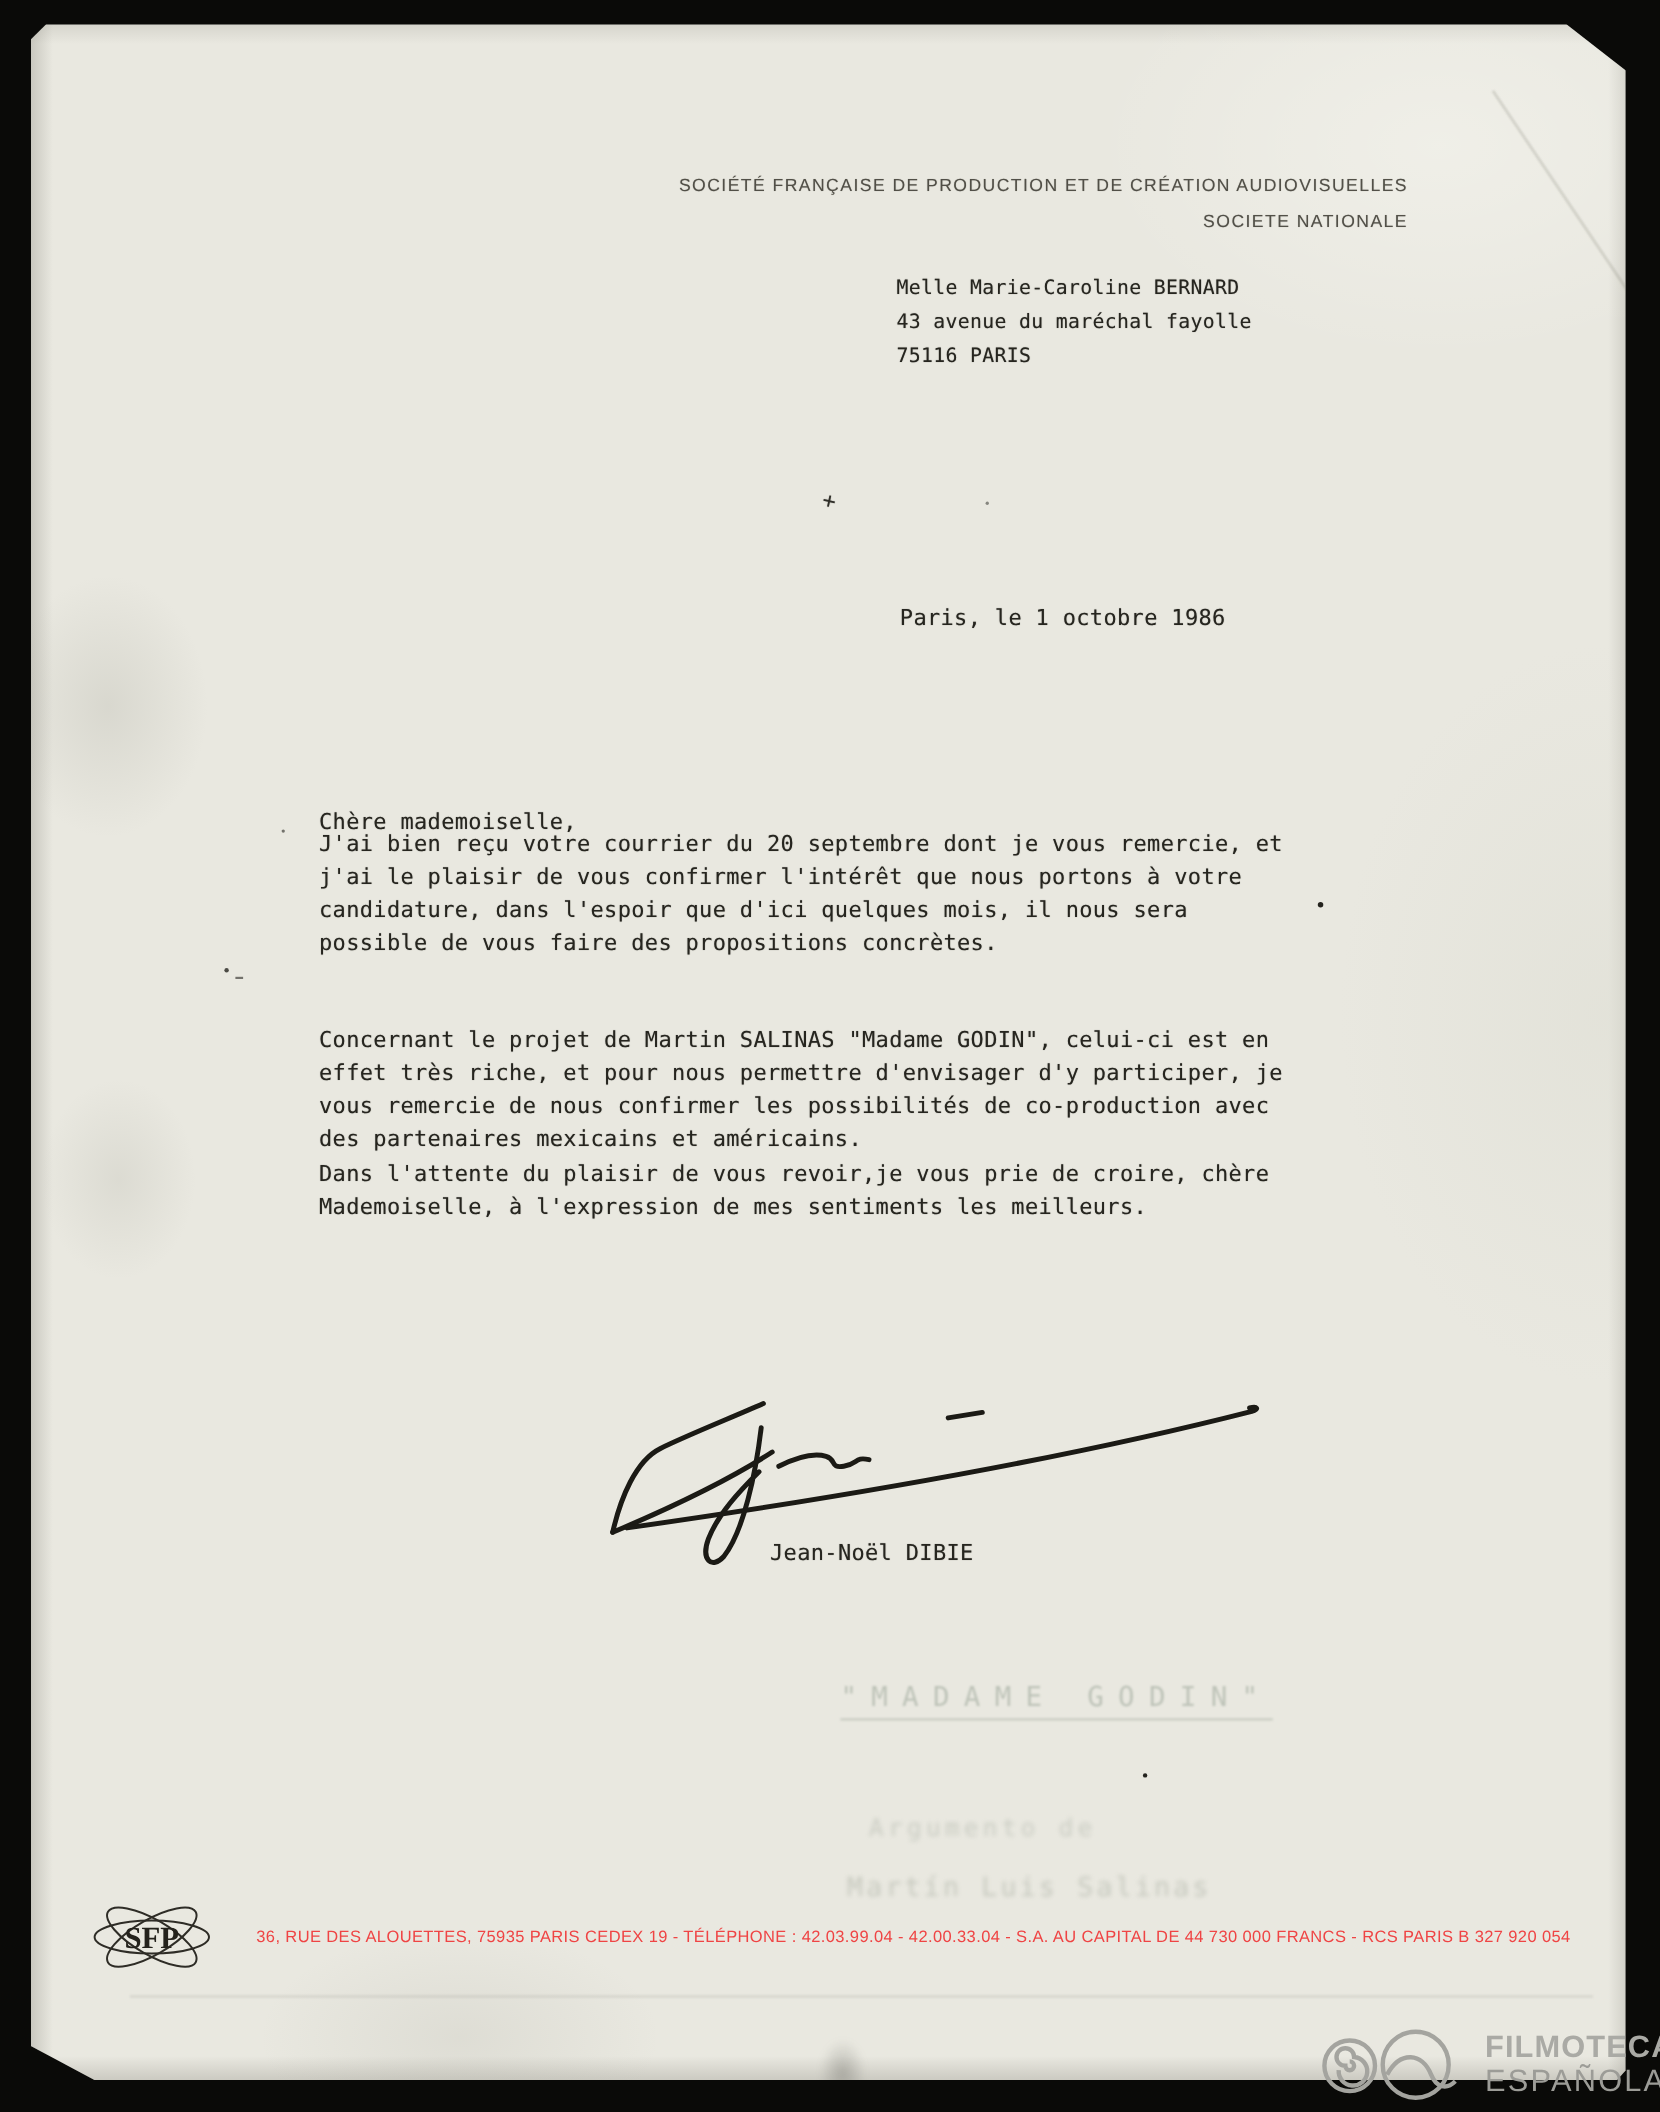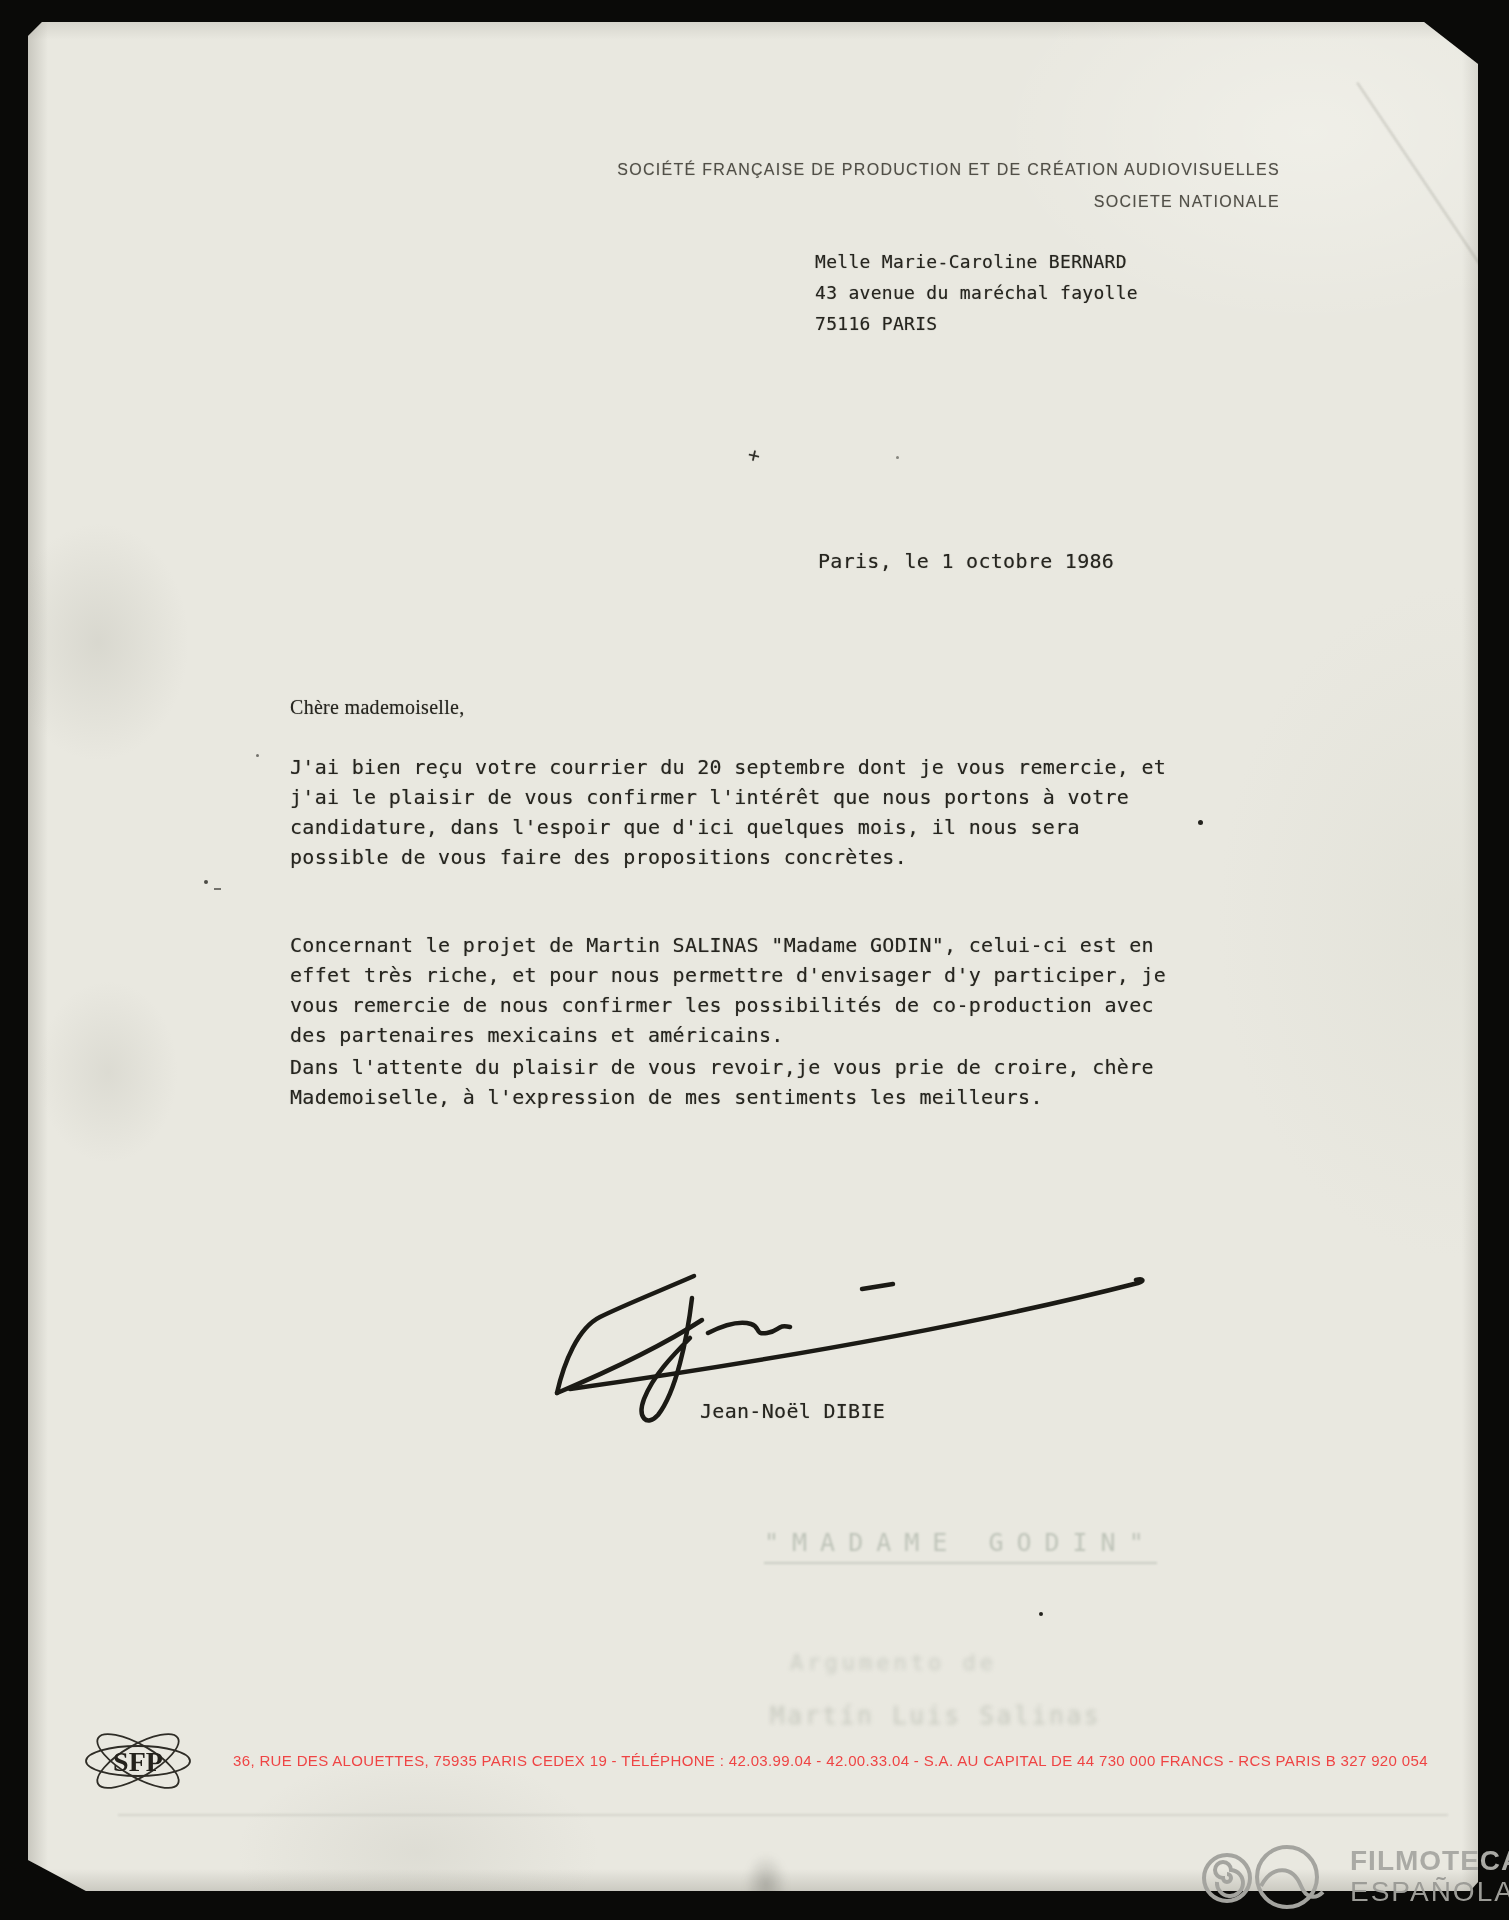--- a/index.html
+++ b/index.html
@@ -25,21 +25,21 @@
   .smudge-bottom{position:absolute;left:708px;top:1822px;width:58px;height:68px;filter:blur(3px);
       background:radial-gradient(28px 40px at 30px 40px, rgba(95,95,88,.35), transparent 75%);}
   
   .tw{position:absolute;font-family:"DejaVu Sans Mono","Liberation Mono",monospace;color:#26251f;
       font-size:20px;line-height:30px;letter-spacing:.3px;white-space:pre-line;
       text-shadow:0 0 1px rgba(38,37,31,.45);}
   .letterhead{position:absolute;left:330px;top:116px;width:950px;text-align:right;color:#45433b;
       font-size:16px;letter-spacing:1.3px;line-height:32px;opacity:.92;text-shadow:0 0 1px rgba(70,68,60,.4);margin-top:38px;}
   .recipient{left:815px;top:246px;font-size:18px;line-height:31px;}
   .dateline{left:818px;top:546px;}
-  .salutation{left:290px;top:692px;font-family:Liberation Serif, serif;}
+  .salutation{left:290px;top:732px;}
   .para1{left:290px;top:752px;}
   .para2{left:290px;top:902px;margin-top:28px;}
   .para3{left:290px;top:1052px;}
   .signer{left:700px;top:1396px;}
   .penmark{left:748px;top:440px;font-size:20px;transform:rotate(12deg);color:#2f2e28;}
   
   .ghost{position:absolute;font-family:"DejaVu Sans Mono","Liberation Mono",monospace;
          color:rgba(122,136,122,.38);filter:blur(1px);white-space:nowrap;}
   .ghost-title{left:764px;top:1528px;font-size:25px;letter-spacing:13px;padding-bottom:5px;
          border-bottom:2px solid rgba(122,136,122,.28);}

